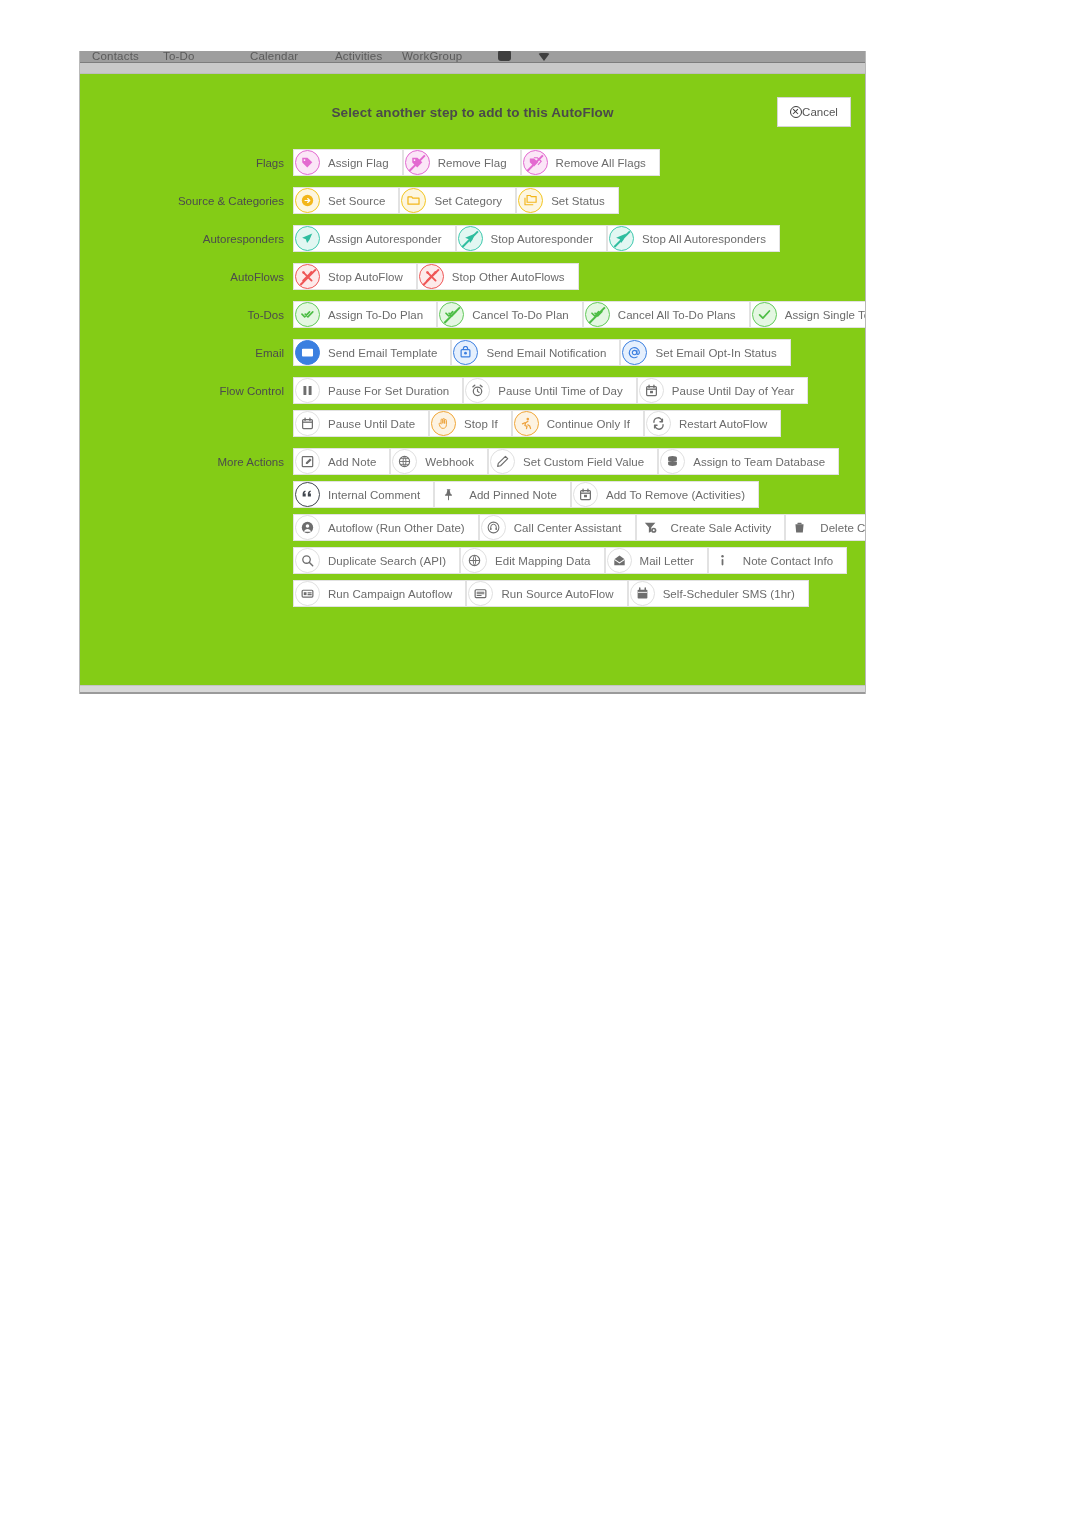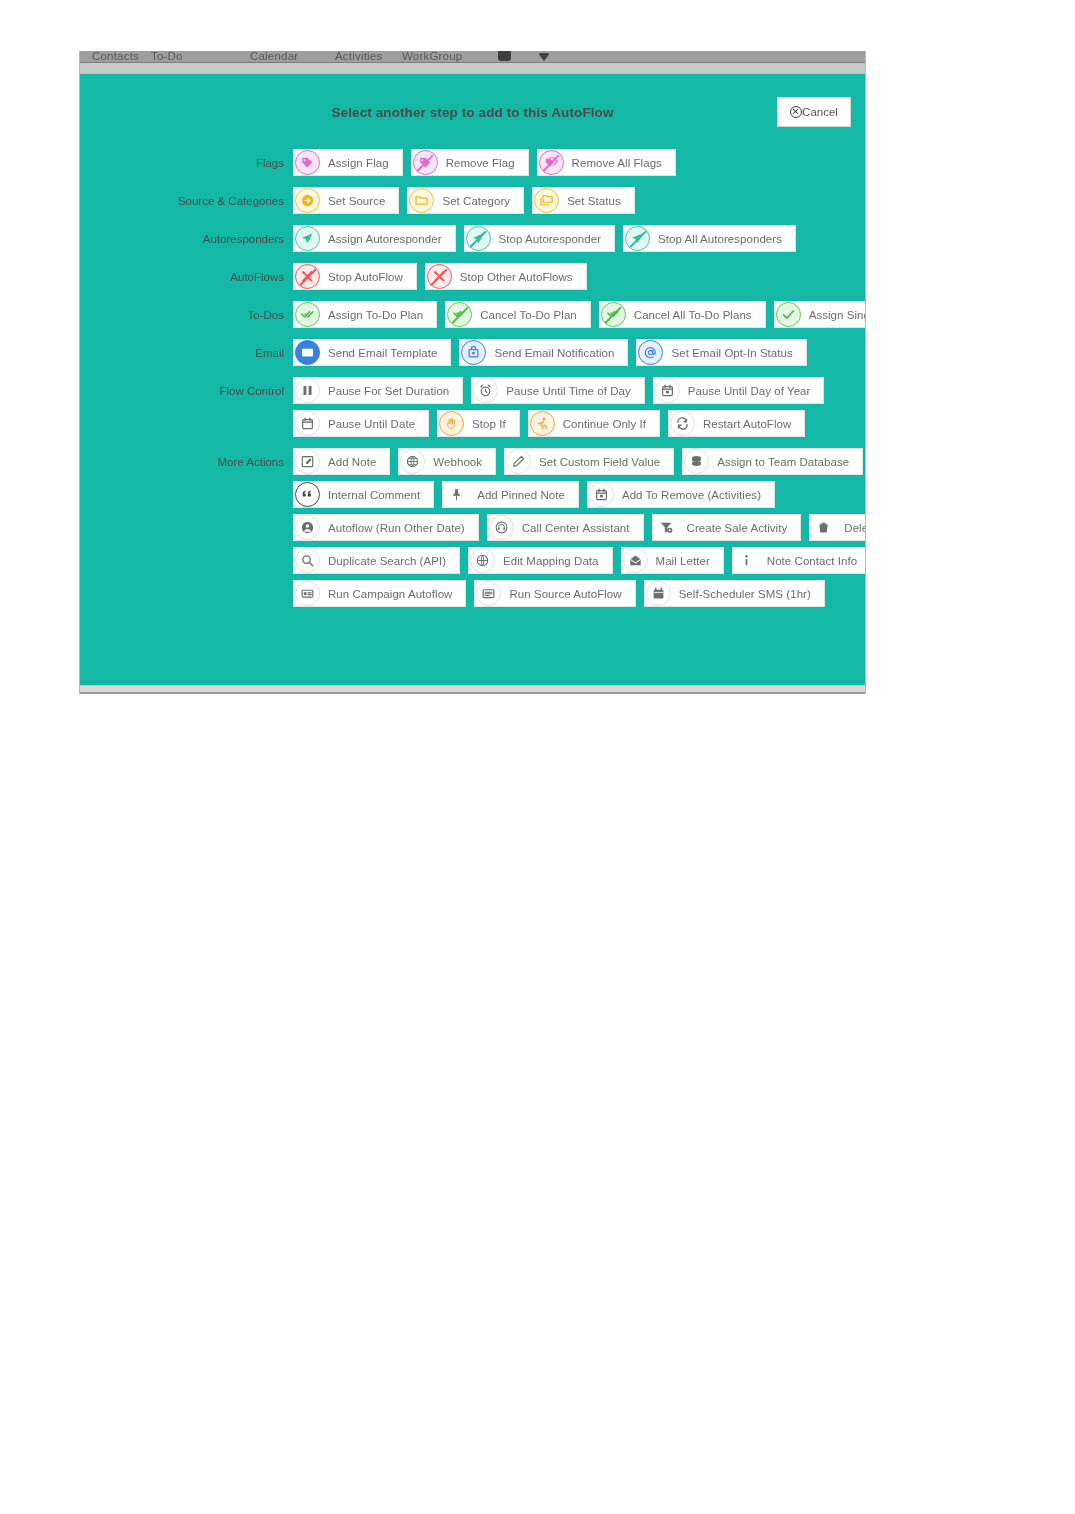--- a/index.html
+++ b/index.html
@@ -84,21 +84,21 @@
     background: #c9c9c9;
     border-bottom: 1px solid #bdbdbd;
   }
 
   
   .modal-body {
     position: absolute;
     left: 0; top: 23px;
     width: 100%;
     bottom: 9px;
-    background: #14b8a6;
+    background: #84cc16;
   }
 
   .modal-title {
     position: absolute;
     left: 0; right: 0;
     top: 31px;
     text-align: center;
     font-size: 13.5px;
     font-weight: bold;
     color: #4a4a4a;
@@ -162,21 +162,21 @@
   }
   .glabel.empty { visibility: hidden; }
 
   
   .chip {
     display: inline-flex;
     align-items: center;
     height: 27px;
     background: #ffffff;
     border: 1px solid #e2e2e2;
-    margin-right: 8px;
+    margin-right: 0;
     padding-right: 13px;
     cursor: pointer;
     position: relative;
   }
   .chip .bubble {
     width: 25px; height: 25px;
     border-radius: 50%;
     margin: 0 8px 0 1px;
     display: flex;
     align-items: center;
@@ -234,21 +234,21 @@
 </head>
 <body>
 
 <div id="page">
 
   <div class="window">
 
     <div class="topnav">
       <div class="topnav-inner">
         <span class="topnav-item" style="left:12px;">Contacts</span>
-        <span class="topnav-item" style="left:71px;text-align:center;">To-Do</span>
+        <span class="topnav-item" style="left:83px;text-align:center;">To-Do</span>
         <span class="topnav-item" style="left:170px;">Calendar</span>
         <span class="topnav-item" style="left:242px;margin-left:13px;">Activities</span>
         <span class="topnav-item" style="left:322px;">WorkGroup</span>
         <span class="topnav-icon" style="left:418px;"></span>
         <span class="topnav-icon caret" style="left:458px;"></span>
       </div>
       <div class="navline"></div>
     </div>
     <div class="navband"></div>
 

